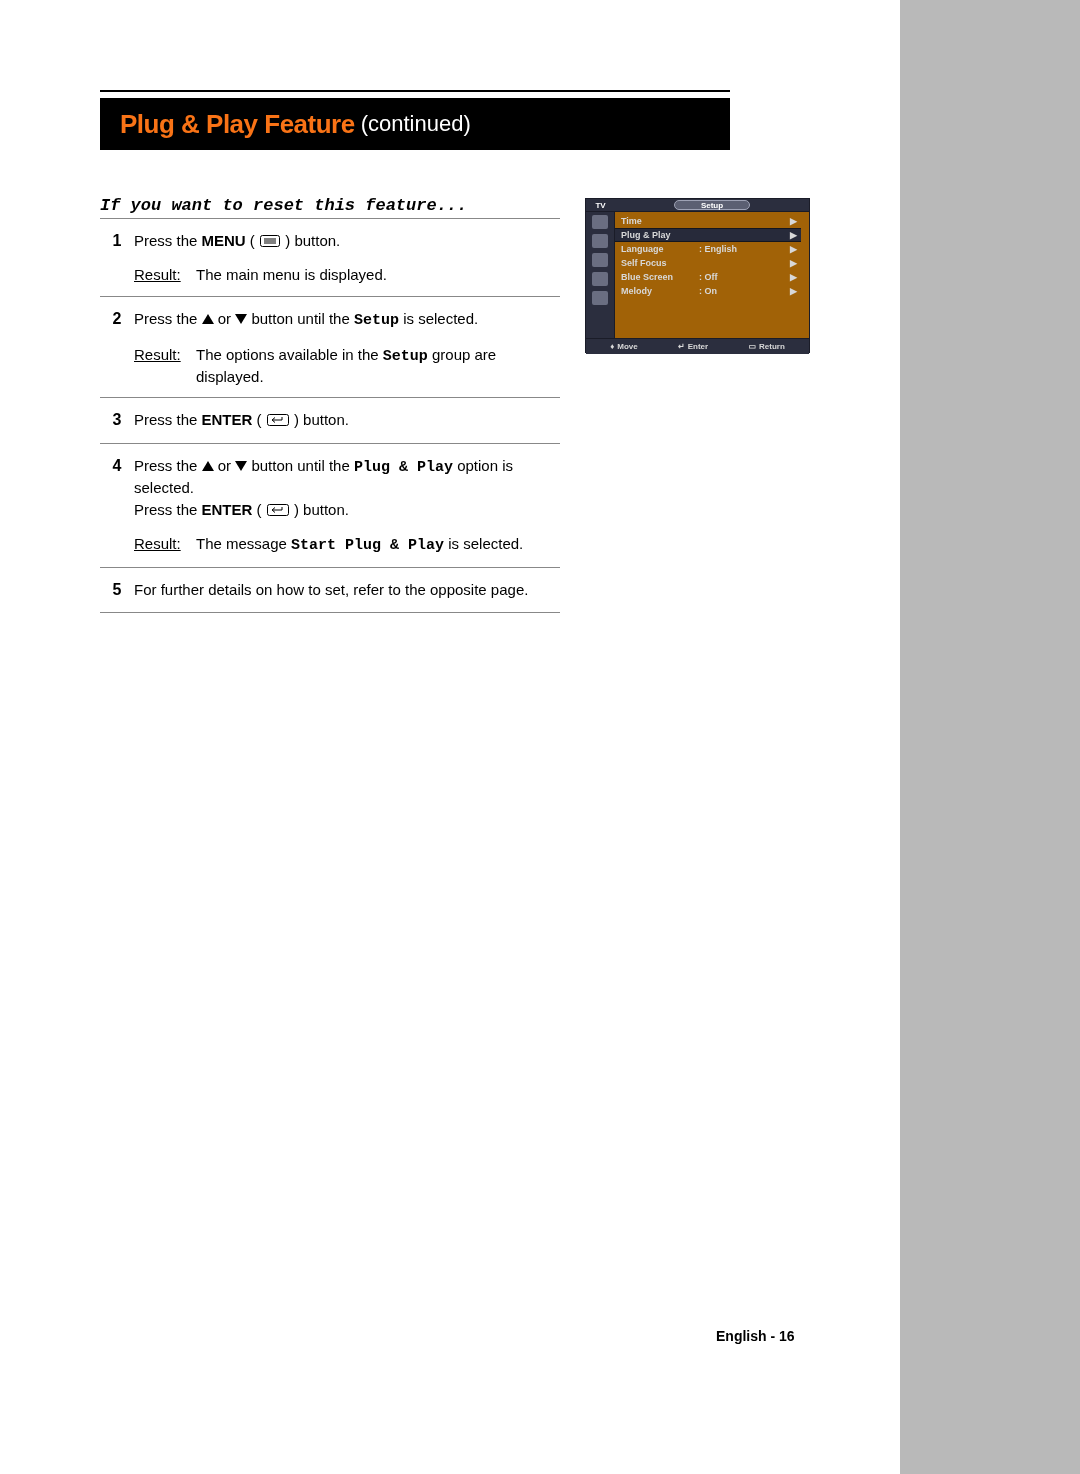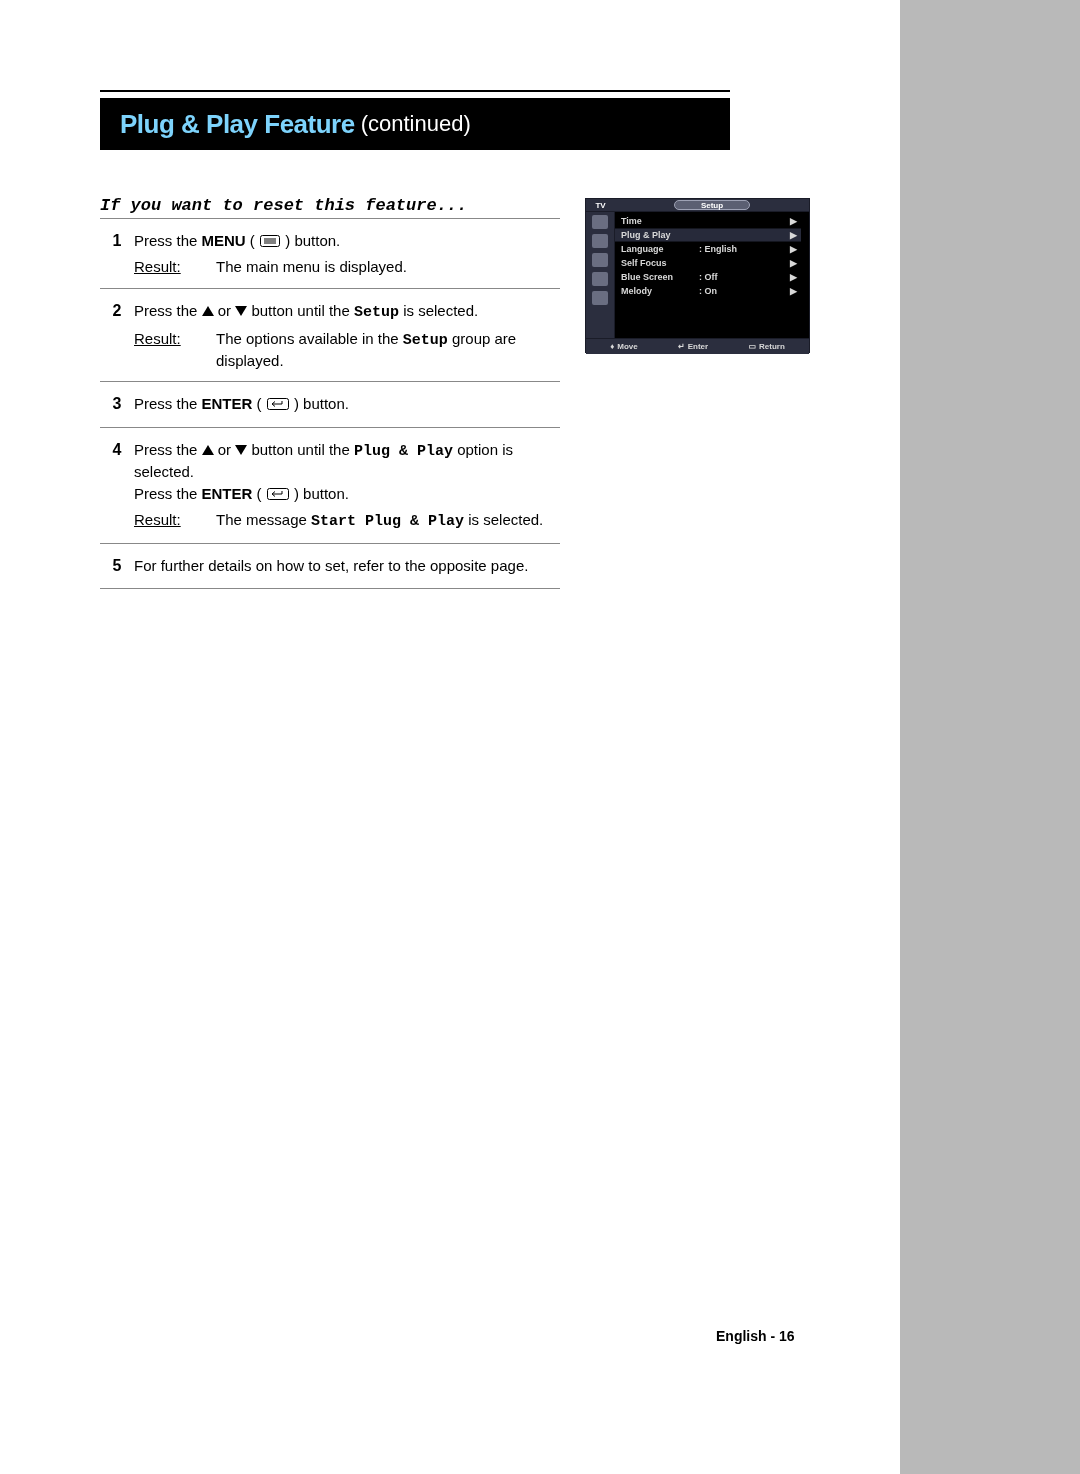--- a/index.html
+++ b/index.html
@@ -23,21 +23,21 @@
     top: 98px;
     width: 630px;
     height: 52px;
     background: #000;
     border: 2px solid #000;
     display: flex;
     align-items: center;
     padding-left: 18px;
   }
   .header-bar .title-main {
-    color: #7dd3fc;
+    color: #f97316;
     font-size: 26px;
     font-weight: 900;
     letter-spacing: -0.5px;
   }
   .header-bar .title-sub {
     color: #fff;
     font-size: 22px;
     font-weight: 400;
     margin-left: 6px;
   }
@@ -79,22 +79,21 @@
     padding-top: 1px;
   }
   .step .body {
     flex: 1;
     font-size: 15px;
     line-height: 1.35;
   }
   .step .body .line { margin-bottom: 2px; }
   .step .body .result-row {
     display: flex;
-    margin-top: 6px;
-    gap: 20px;
+    margin-top: 14px;
   }
   .step .body .result-label {
     text-decoration: underline;
     width: 62px;
     flex-shrink: 0;
   }
   .step .body .result-text { flex: 1; }
   .bold { font-weight: bold; }
   .mono { font-family: "Courier New", monospace; font-weight: bold; font-size: 15px; }
   .icon-inline {
@@ -122,21 +121,21 @@
     border-top: 10px solid #000;
   }
 
   
   .osd {
     position: absolute;
     left: 585px;
     top: 198px;
     width: 225px;
     height: 155px;
-    background: #000000;
+    background: #a16207;
     border: 1px solid #1a1c28;
     font-size: 9px;
     color: #d8d8d8;
     font-weight: bold;
   }
   .osd .topbar {
     display: flex;
     height: 13px;
     background: #2b2e3e;
     border-bottom: 1px solid #1a1c28;

